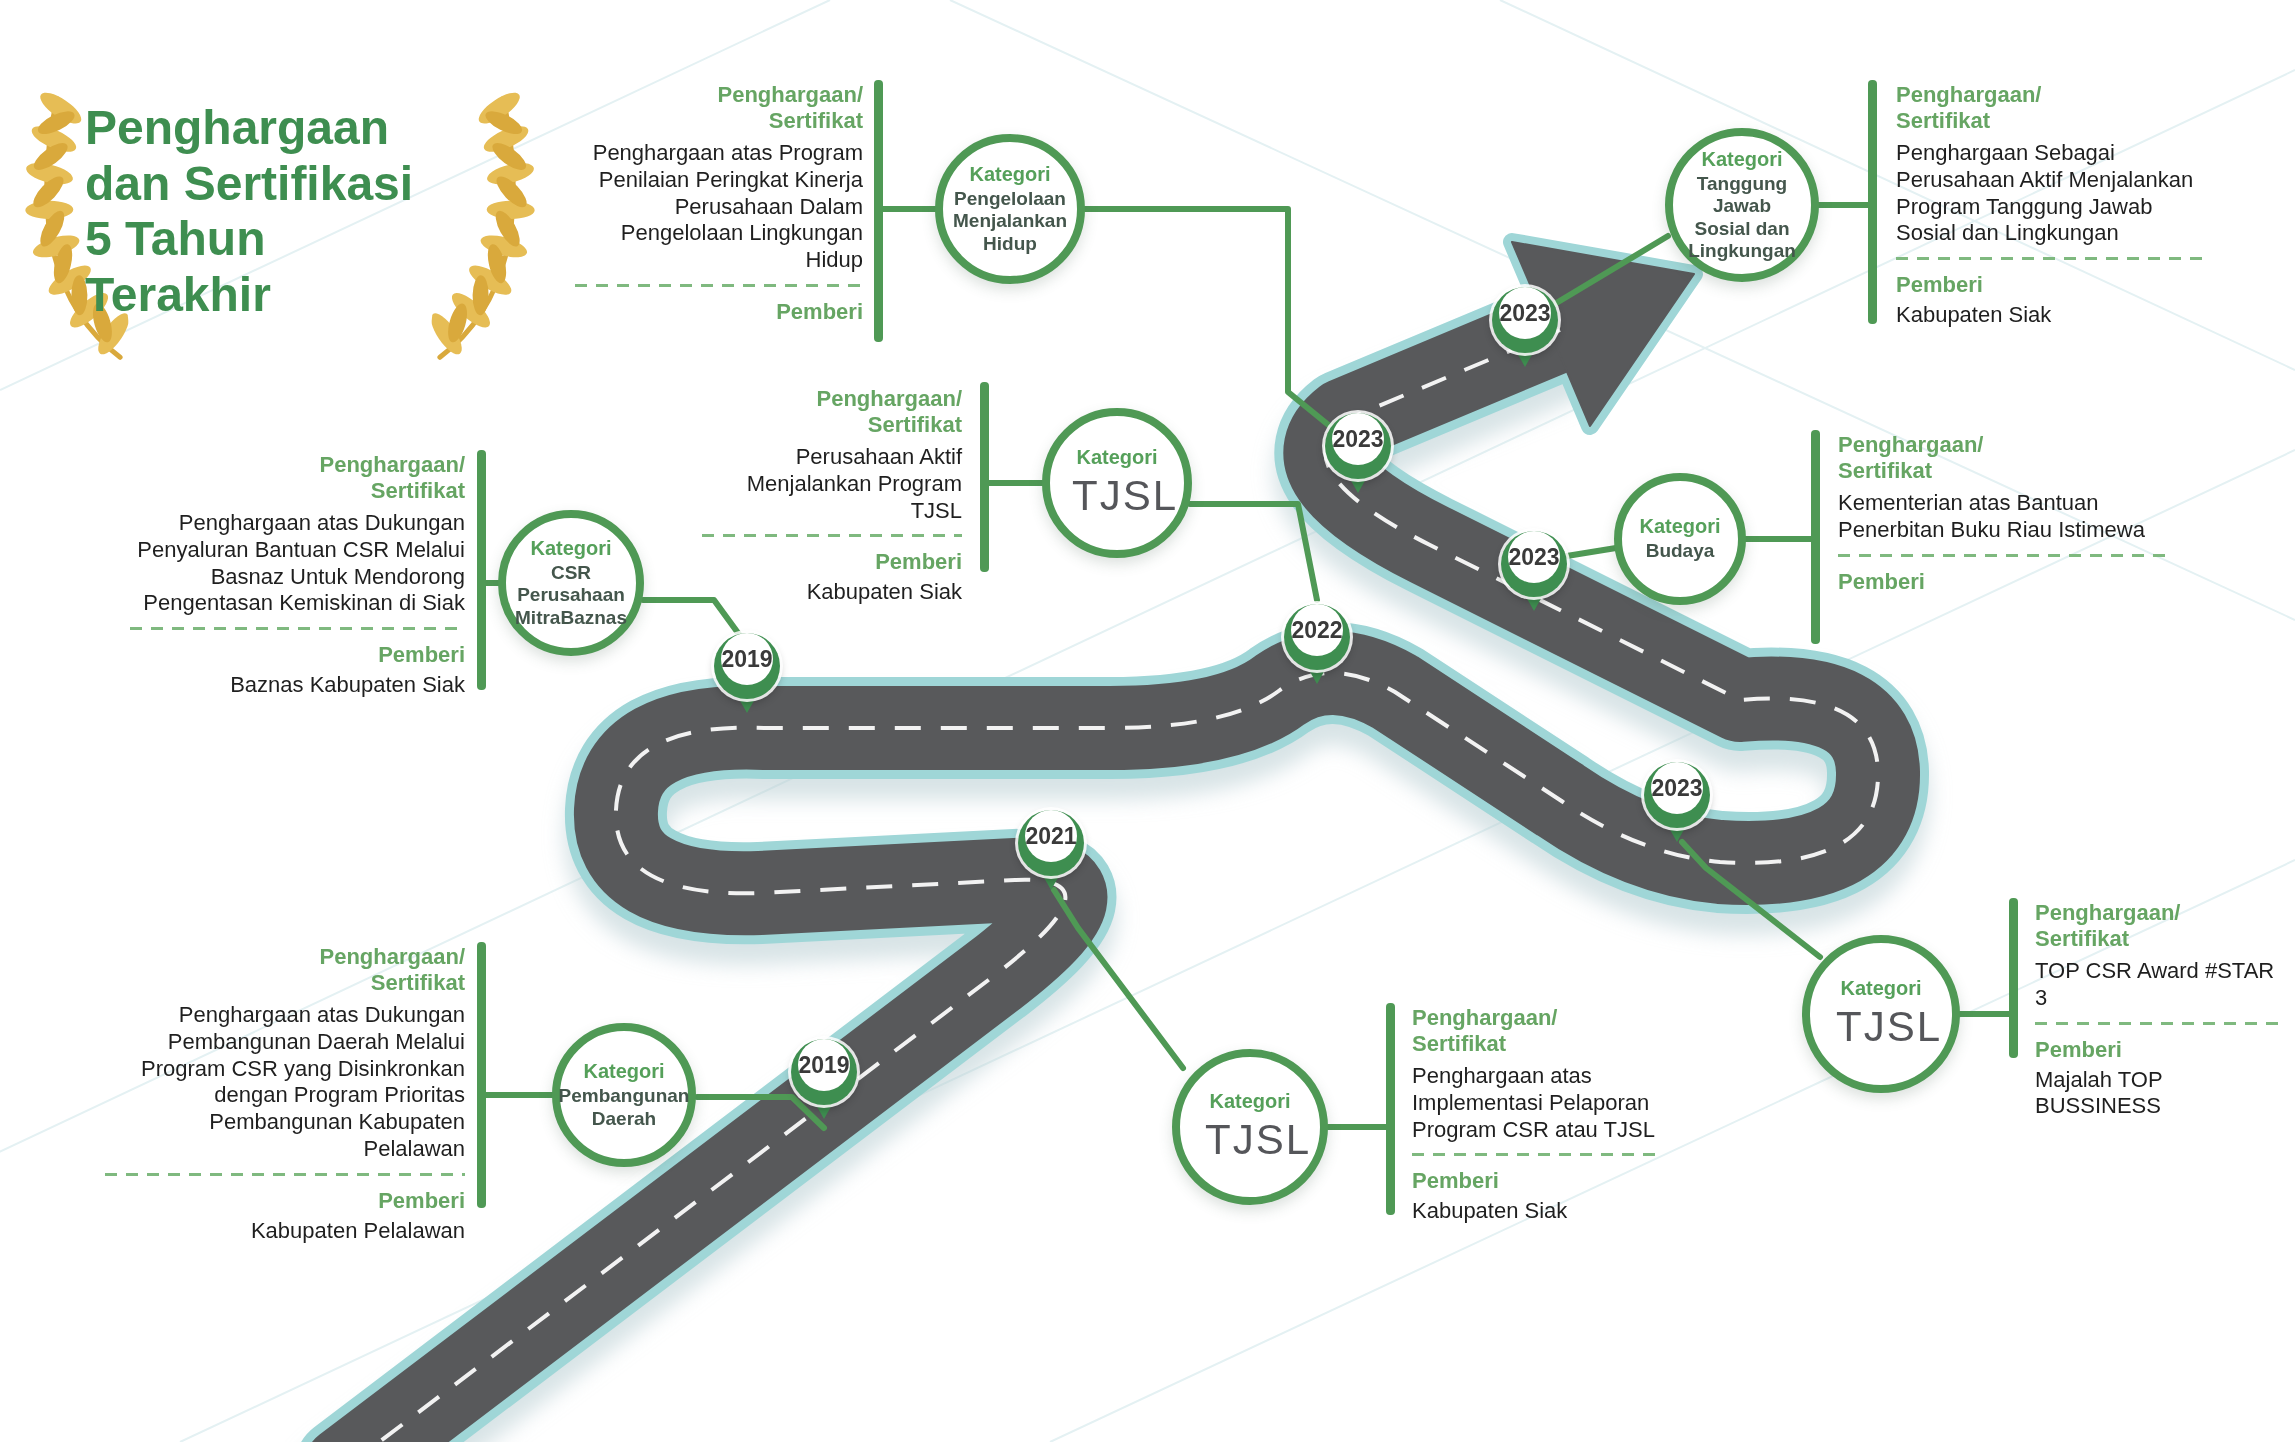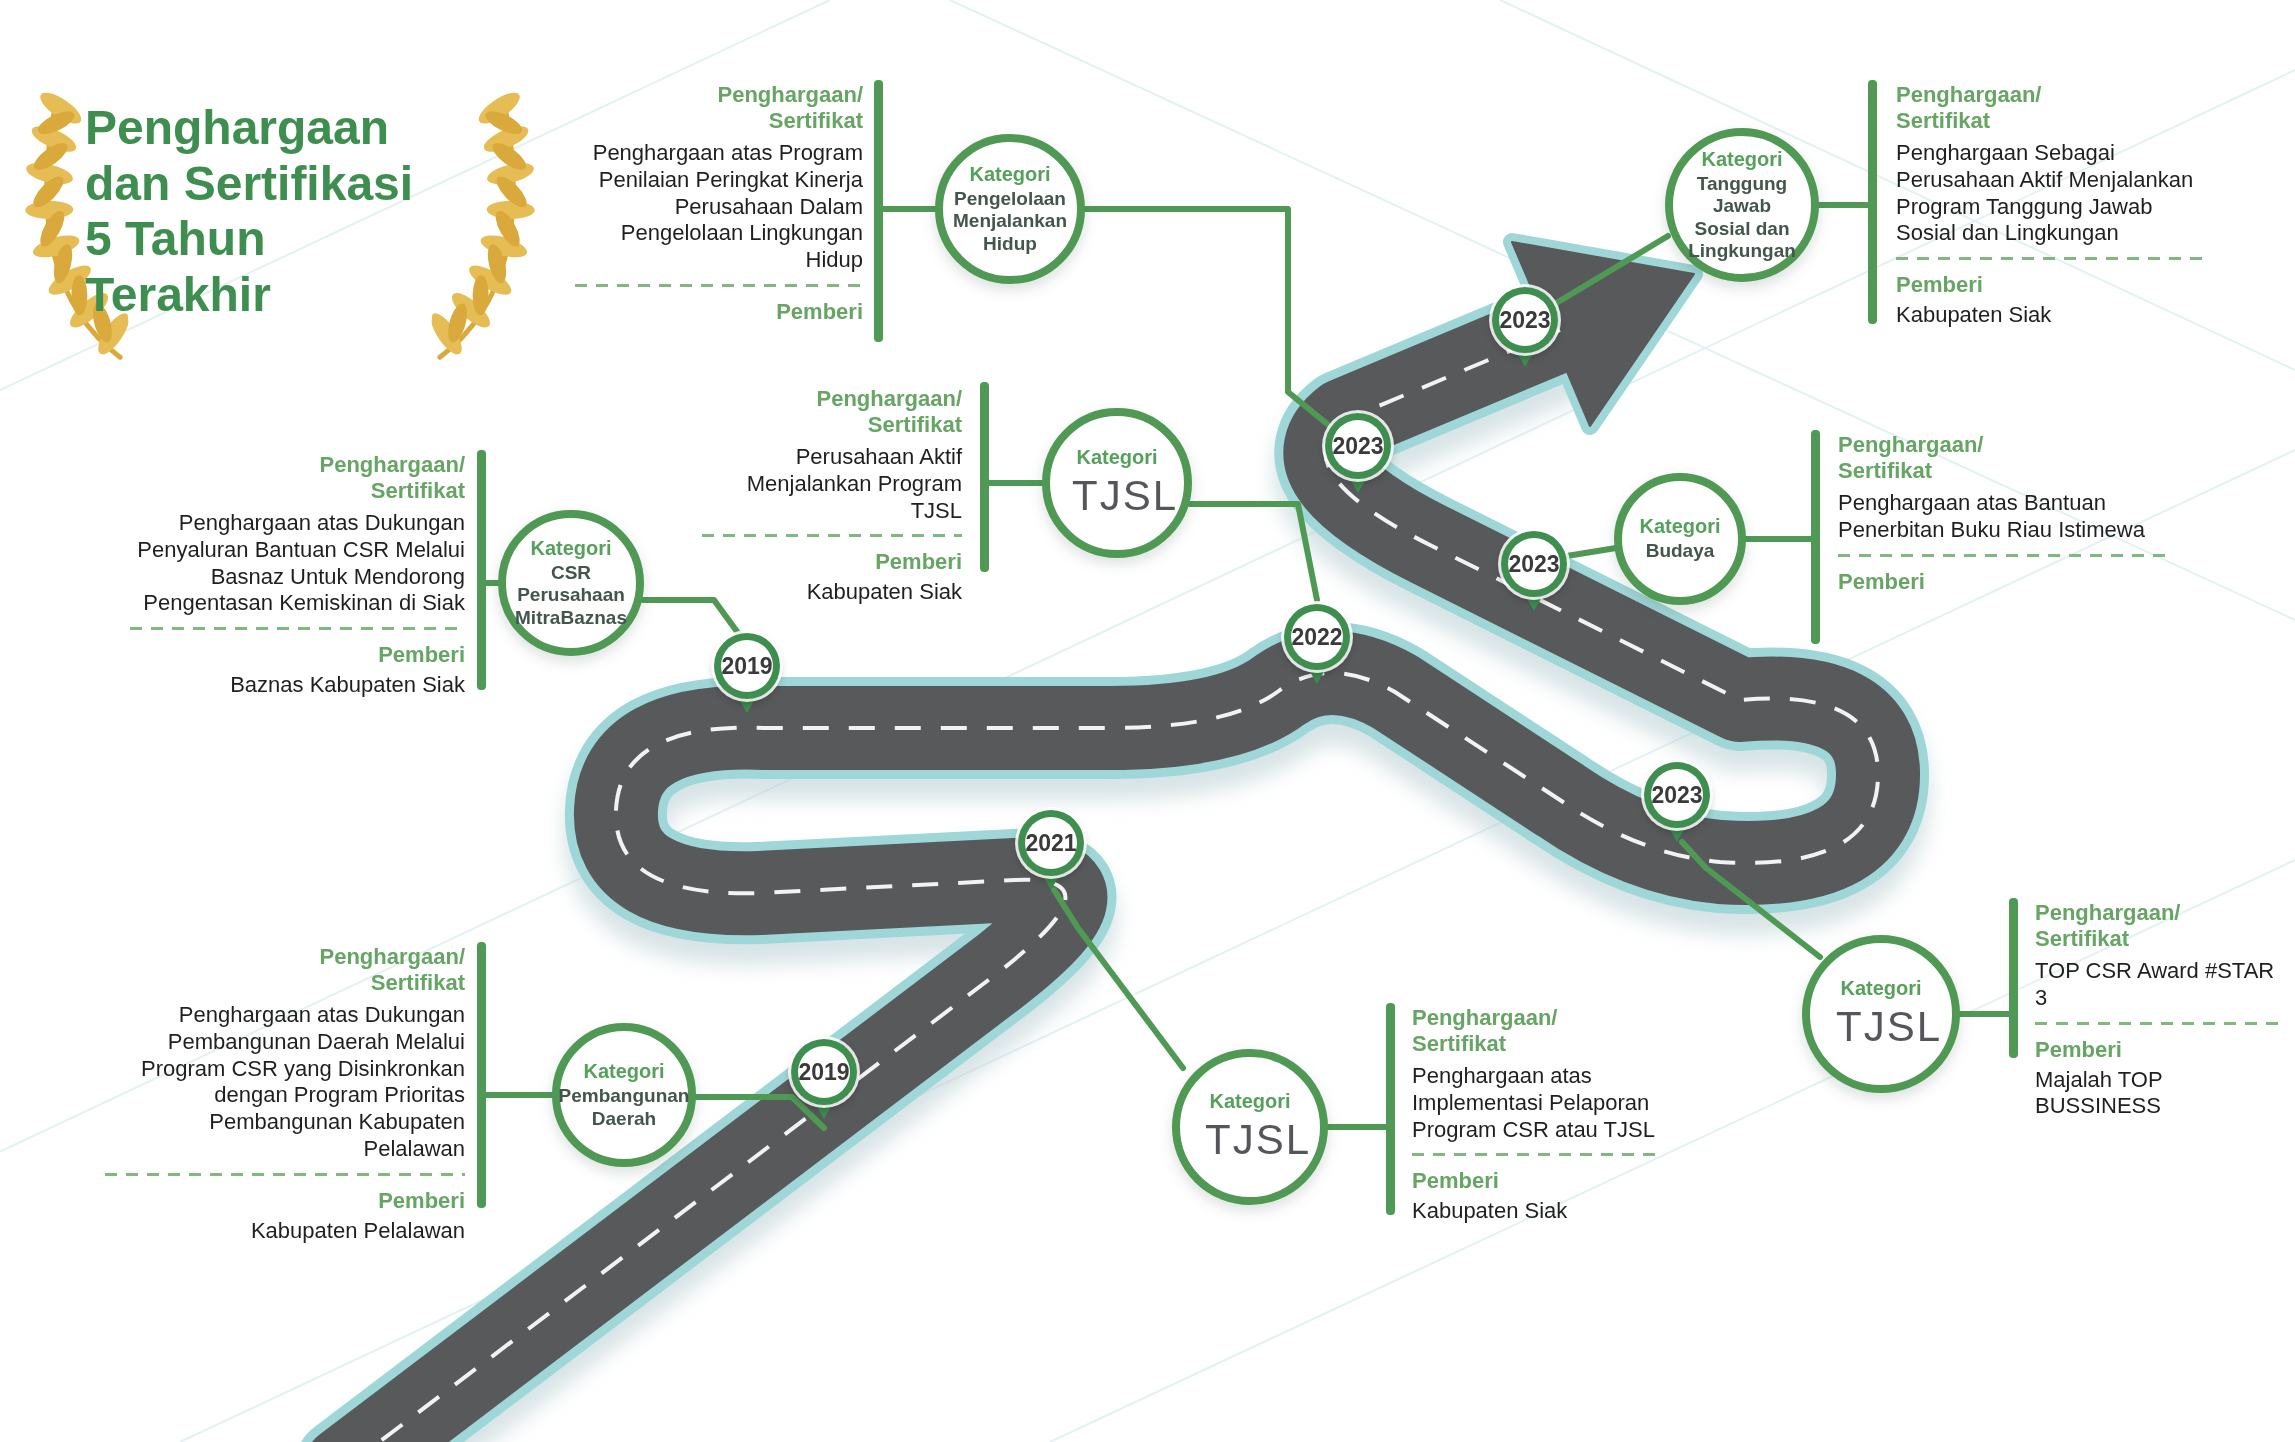--- a/index.html
+++ b/index.html
@@ -28,21 +28,21 @@
   .cat-circle { position:absolute; background:#ffffff; border:8px solid #4f9955; border-radius:50%;
                 display:flex; flex-direction:column; align-items:center; justify-content:center;
                 text-align:center; padding:0 10px; z-index:3; box-shadow:0 6px 14px rgba(60,90,70,.18); }
   .cat-kategori { color:#55a05a; font-weight:bold; font-size:20px; margin-bottom:2px; }
   .cat-name { color:#44564c; font-size:19px; line-height:1.18; font-weight:bold; }
   .cat-name.big { font-size:42px; font-weight:normal; color:#55565a; letter-spacing:2px;margin-left:16px; }
 
   
   .pin { position:absolute; width:66px; height:100px; z-index:6; }
   .pin-head { position:relative; width:66px; height:66px; background:#3e8e50; border-radius:50%;
-              display:flex; align-items:center; justify-content:center; z-index:2;
+              display:flex; justify-content:center; z-index:2;
               box-shadow:0 0 0 3px rgba(255,255,255,.85), 0 4px 9px rgba(0,0,0,.28); }
   .pin-tail { position:absolute; left:50%; top:50px; transform:translateX(-50%); width:0; height:0;
               border-left:17px solid transparent; border-right:17px solid transparent;
               border-top:30px solid #3e8e50; z-index:1; }
   .pin-year { width:52px; height:52px; background:#ffffff; border-radius:50%;
               display:flex; align-items:center; justify-content:center;
               font-size:23px; font-weight:bold; color:#3a3a3a; }
 </style>
 </head>
 <body>
@@ -247,21 +247,21 @@
     <div class="cat-circle" style="left:1614px;top:473px;width:132px;height:132px">
       <div class="cat-kategori">Kategori</div>
       <div class="cat-name">Budaya</div>
     </div>
     <div class="vbar" style="left:1811px;top:430px;height:214px"></div>
     <div class="textblock" style="left:1838px;top:432px;width:330px">
       <div class="award-label">
         <span>Penghargaan/</span><br>
         <span>Sertifikat</span>
       </div>
-      <div class="award-text">Penghargaan atas Bantuan Penerbitan Buku Riau Istimewa</div>
+      <div class="award-text">Kementerian atas Bantuan Penerbitan Buku Riau Istimewa</div>
       <div class="dashes"></div>
       <div class="pemberi-label">Pemberi</div>
     </div>
     <div class="pin" style="left:1501px;top:531px">
       <div class="pin-tail"></div>
       <div class="pin-head">
         <div class="pin-year">2023</div>
       </div>
     </div>
   </div>

